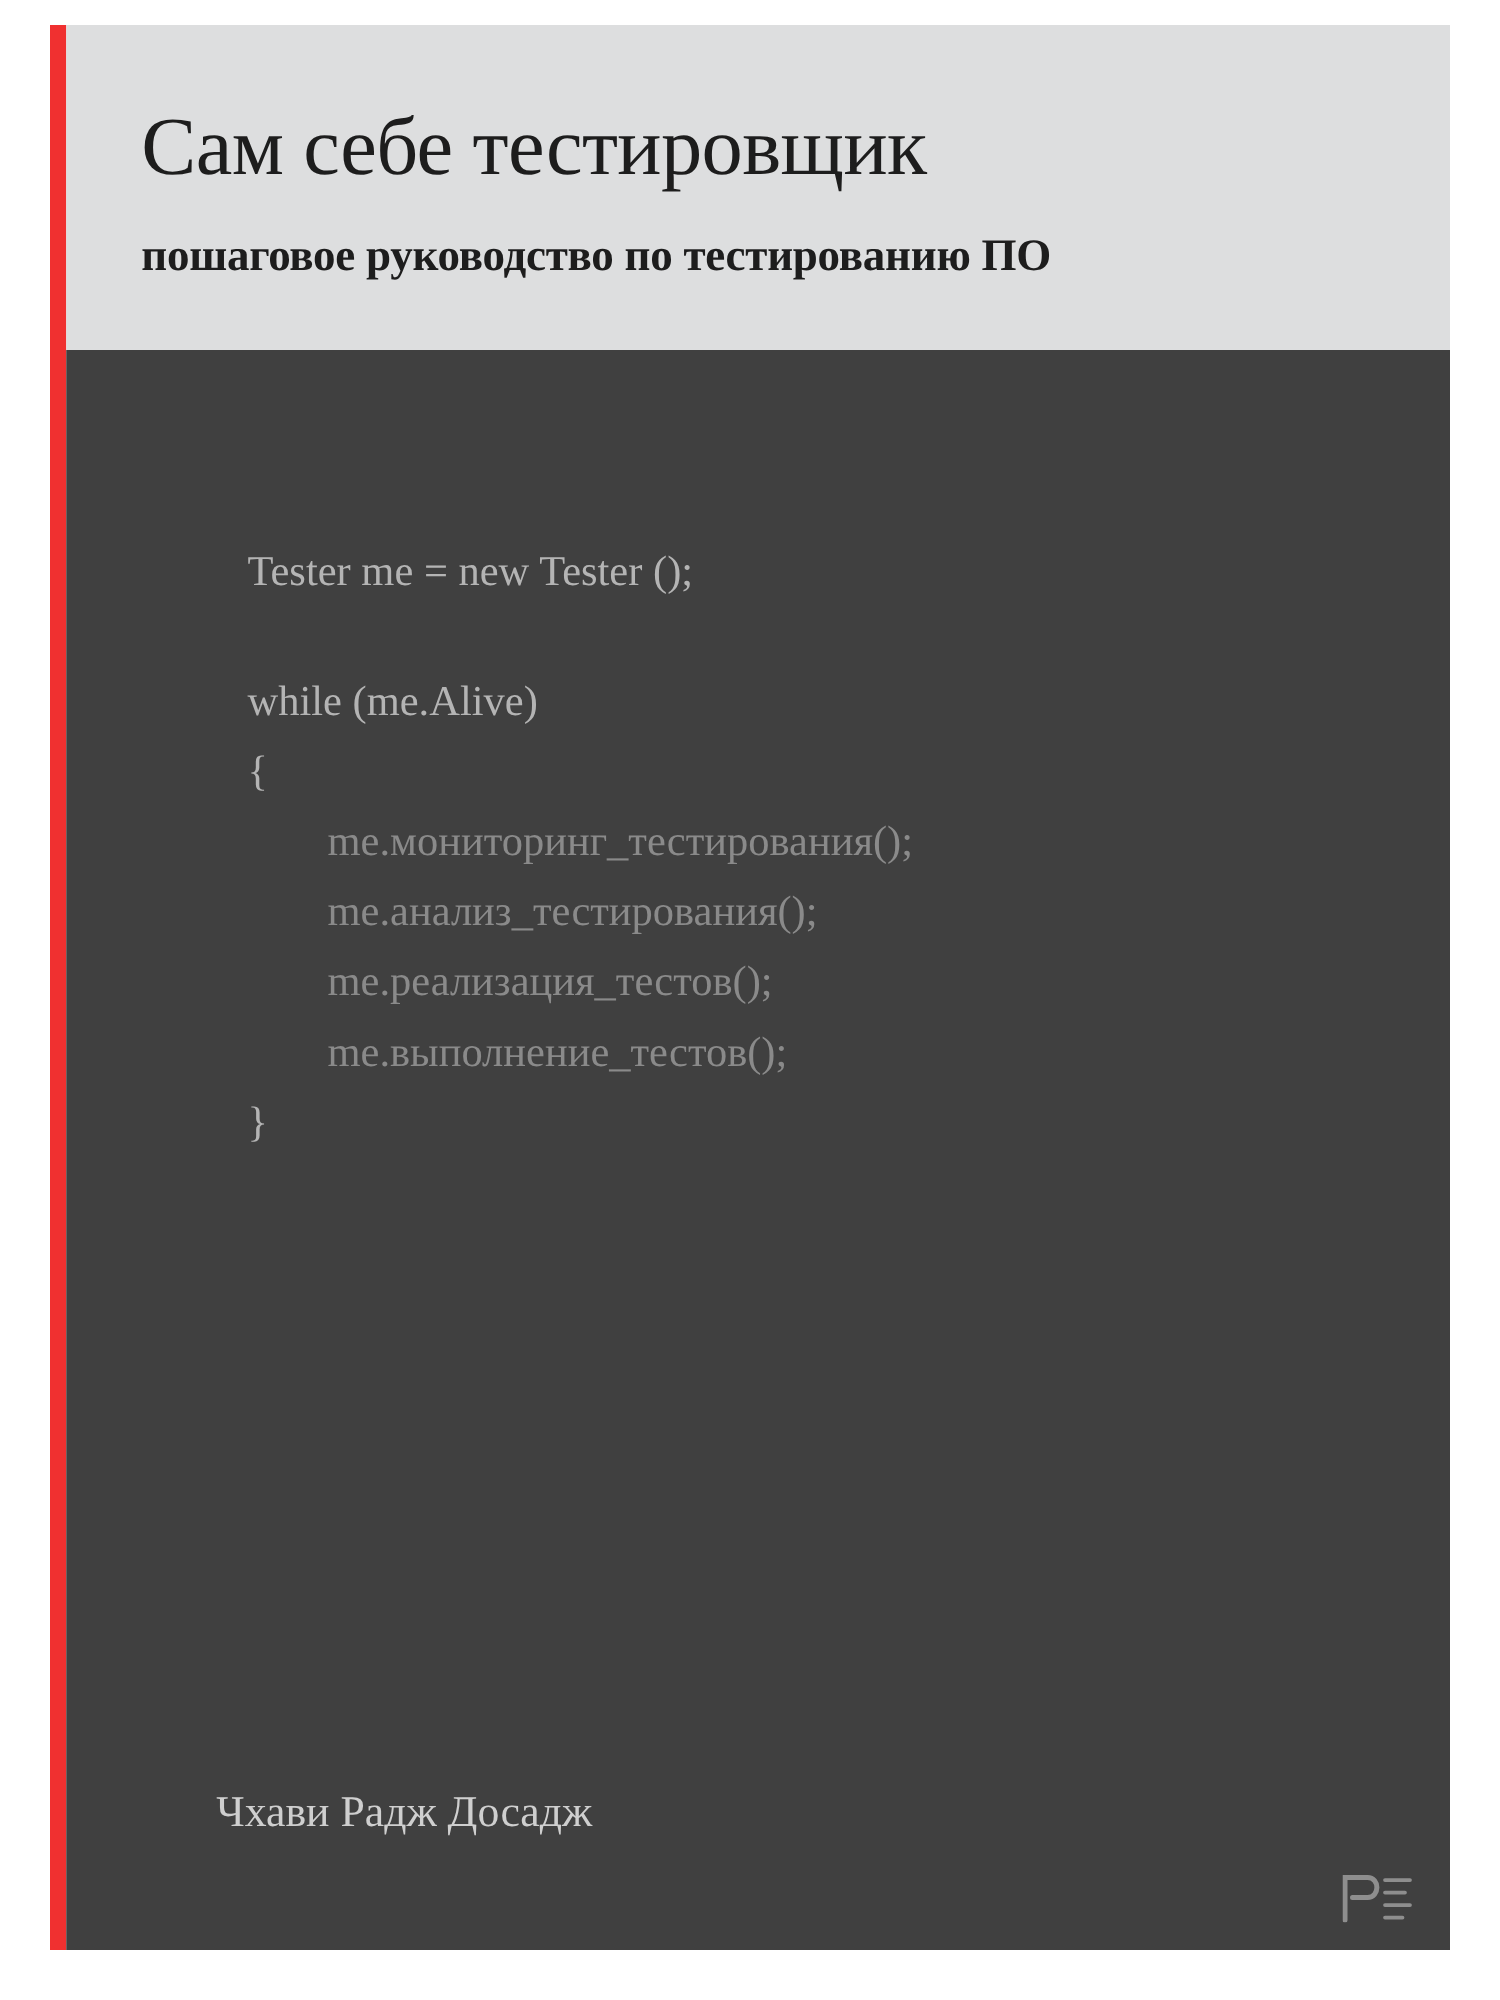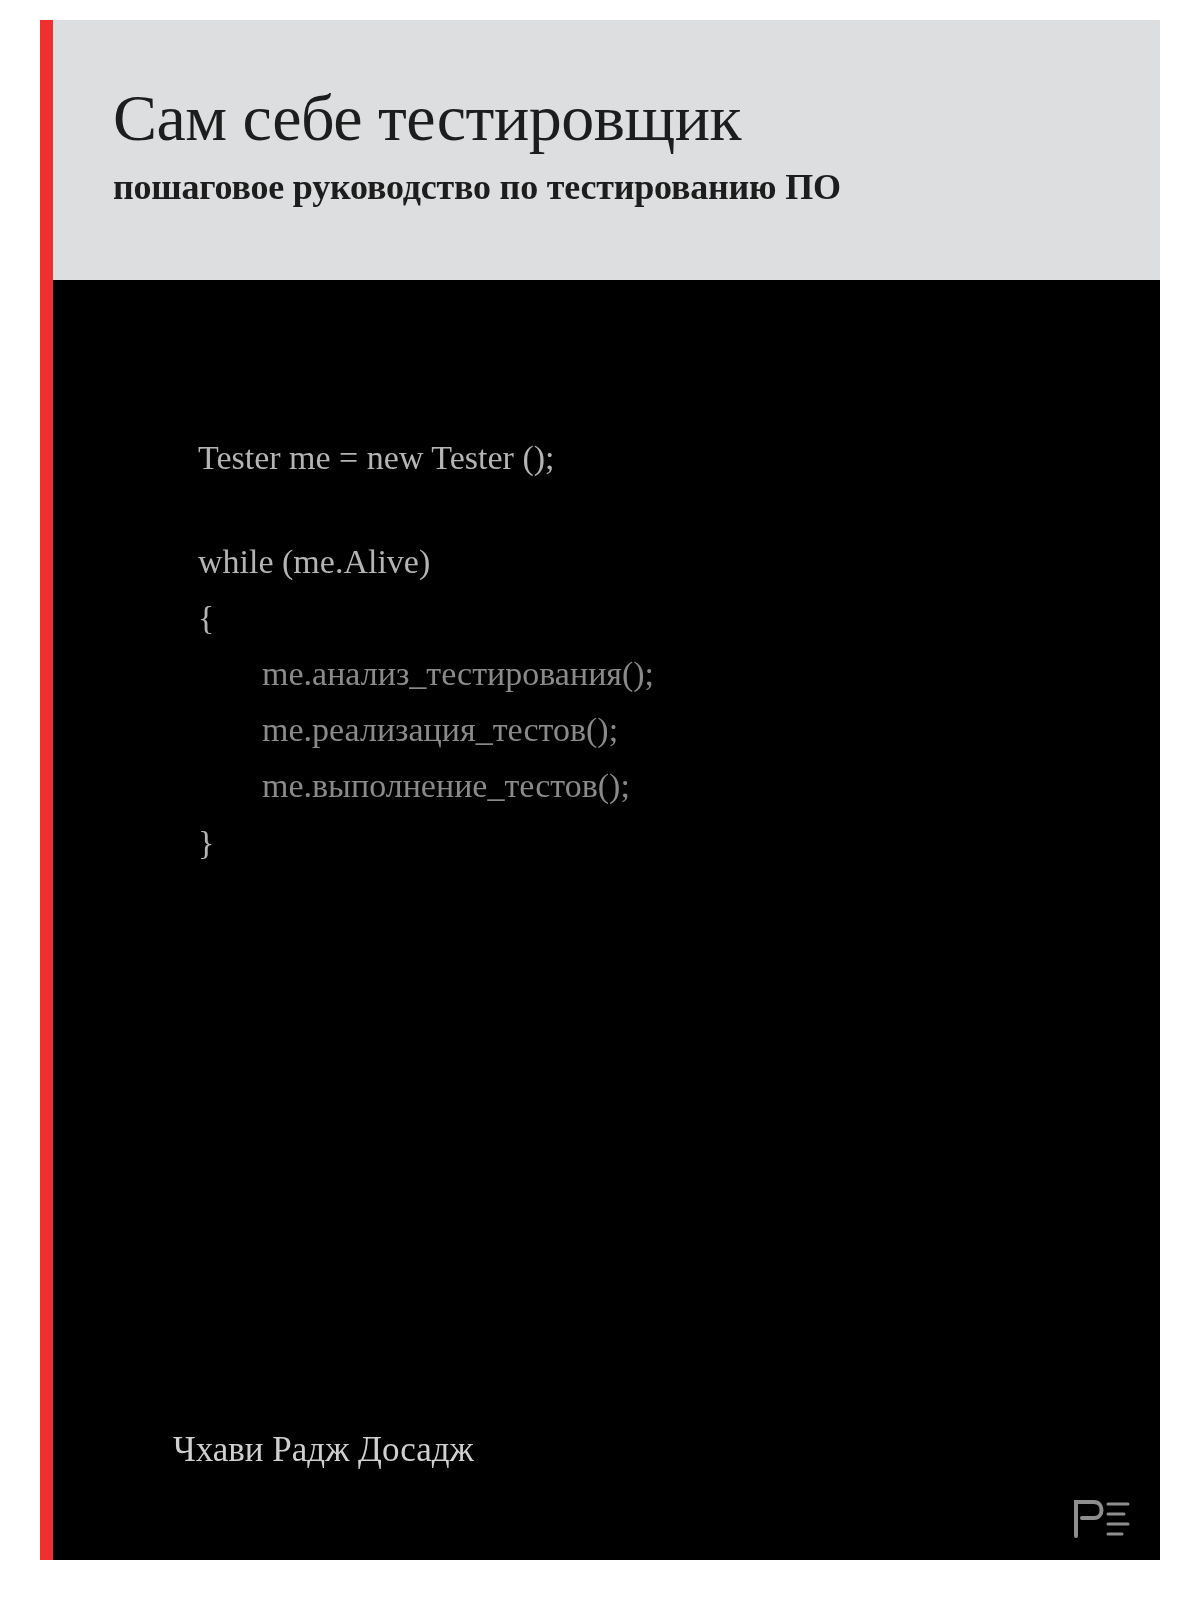--- a/index.html
+++ b/index.html
@@ -1,22 +1,22 @@
 <!DOCTYPE html>
 <html><head>
 <meta charset="utf-8">
 <style>
   *{margin:0;padding:0;box-sizing:border-box}
   body{width:1200px;height:1600px;background:#fff;font-family:Georgia,'Times New Roman',serif;position:relative;overflow:hidden}
   .cover{position:absolute;left:40px;top:20px;right:40px;bottom:40px}
   .red-edge{position:absolute;left:0;top:0;width:13px;height:100%;background:#f03030}
   .header{position:absolute;left:13px;top:0;right:0;height:260px;background:#dddedf;padding:60px 40px 0 60px}
-  .title{font-size:66px;font-weight:400;color:#1d1d1d;letter-spacing:-0.5px;margin-bottom:10px}
+  .title{font-size:66px;font-weight:400;color:#1d1d1d;letter-spacing:-0.5px;margin-bottom:27px}
   .subtitle{font-size:36px;font-weight:700;color:#1d1d1d;letter-spacing:-0.2px}
-  .dark{position:absolute;left:13px;top:260px;right:0;bottom:0;background:#000000;color:#b4b4b4;padding:150px 30px 40px 145px}
+  .dark{position:absolute;left:13px;top:260px;right:0;bottom:0;background:#404040;color:#b4b4b4;padding:150px 30px 40px 145px}
   .code{font-family:Georgia,'Times New Roman',serif;font-size:34px;line-height:1.65}
   .gap{height:48px}
   .method{padding-left:64px;color:#8a8a8a}
   .brace{padding-left:0}
   .author{position:absolute;left:120px;bottom:90px;font-size:35px;color:#cfcfcf}
   .publisher{position:absolute;right:30px;bottom:22px;width:56px;height:38px}
   .publisher svg{width:100%;height:100%}
 </style>
 </head>
 <body>
@@ -28,20 +28,21 @@
     <div class="title">Сам себе тестировщик</div>
     <div class="subtitle">пошаговое руководство по тестированию ПО</div>
   </div>
 
   <div class="dark">
     <div class="code">
       <div>Tester me = new Tester ();</div>
       <div class="gap"></div>
       <div>while (me.Alive)</div>
       <div class="brace">{</div>
+      <div class="method">me.мониторинг_тестирования();</div>
       <div class="method">me.анализ_тестирования();</div>
       <div class="method">me.реализация_тестов();</div>
       <div class="method">me.выполнение_тестов();</div>
       <div class="brace">}</div>
     </div>
 
     <div class="author">Чхави Радж Досадж</div>
 
     <div class="publisher">
       <svg viewBox="0 0 56 38">

